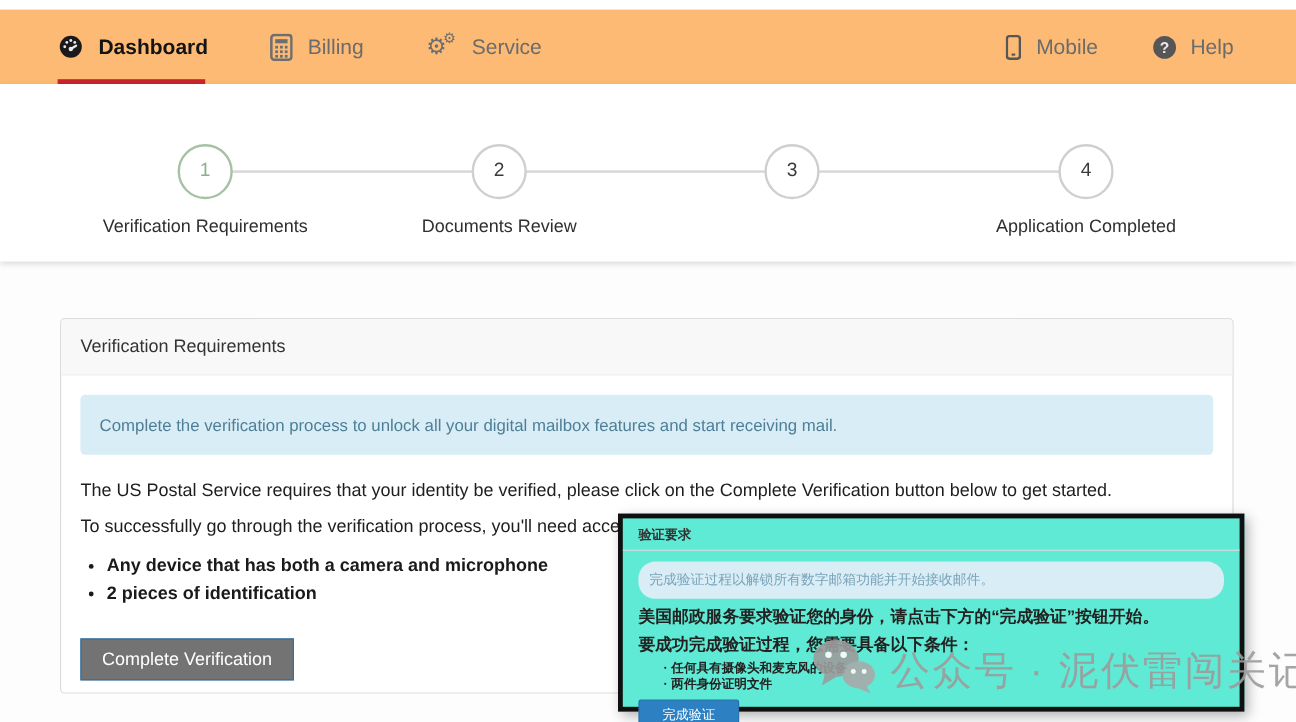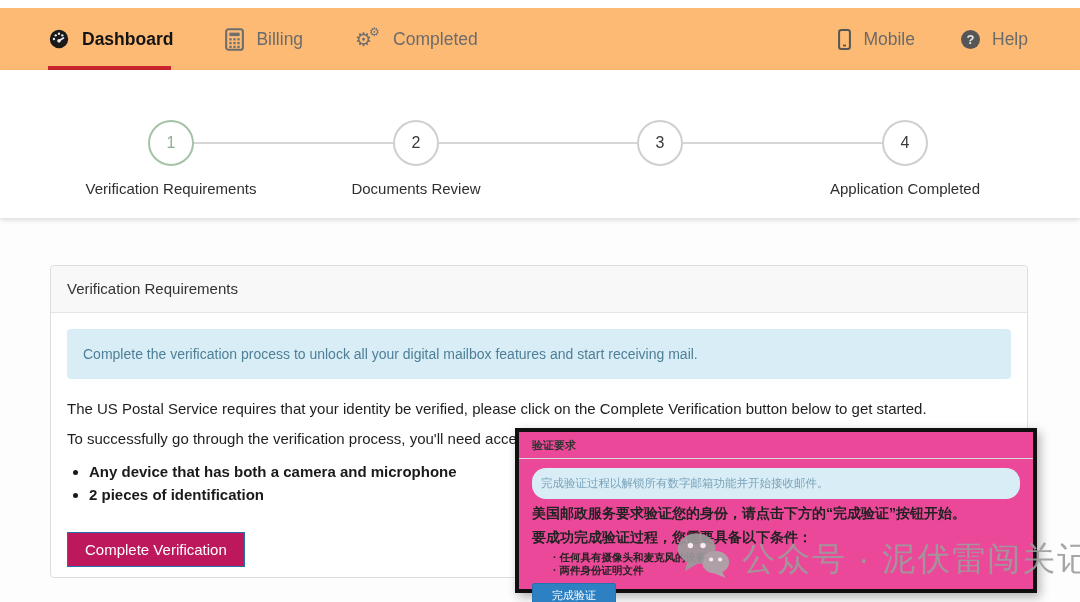--- a/index.html
+++ b/index.html
@@ -115,36 +115,36 @@
     font-size: 14px;
     color: #4e7f96;
   }
   .body-text { margin-top: 21px; font-size: 15px; color: #1e1e1e; }
   .body-text + .body-text { margin-top: 13px; }
   .req-list { margin: 13px 0 0 22px; }
   .req-list li { font-size: 15px; font-weight: 700; color: #1a1a1a; line-height: 23px; }
   .primary-btn {
     margin-top: 26px;
     display: inline-block;
-    background: #be185d;
+    background: #737373;
     border: 1px solid #2572ae;
     border-radius: 0;
     color: #ffffff;
     font-size: 15px;
     font-family: "Liberation Sans", sans-serif;
     padding: 8px 17px;
     cursor: pointer;
   }
 
   
   .popup {
     position: absolute;
     left: 515px; top: 428px;
     width: 522px; height: 165px;
-    background: #ec4899;
+    background: #5eead4;
     border: 4px solid #101010;
     box-shadow: 3px 4px 10px rgba(0,0,0,0.3);
     z-index: 10;
   }
   .popup-header {
     padding: 6px 13px 5px;
     font-size: 11px;
     font-weight: 700;
     color: #333333;
     border-bottom: 1px solid #d9d9d9;
@@ -230,21 +230,21 @@
             <rect x="13" y="18.6" width="2.4" height="2.4" fill="#6e6e6e"></rect>
           </svg>
         </span>
         <span>Billing</span>
       </div>
       <div class="nav-item">
         <span class="nav-icon gears-glyph">
           <span class="gear-big">⚙</span>
             <span class="gear-small">⚙</span>
         </span>
-        <span>Completed</span>
+        <span>Service</span>
       </div>
     </div>
     <div class="nav-right">
       <div class="nav-item">
         <span class="nav-icon">
           <svg width="13" height="21" viewBox="0 0 13 21">
             <rect x="1.1" y="1.1" width="10.8" height="18.8" rx="2.2" fill="none" stroke="#565656" stroke-width="2"></rect>
             <rect x="5" y="15.6" width="3" height="1.8" fill="#565656"></rect>
           </svg>
         </span>

